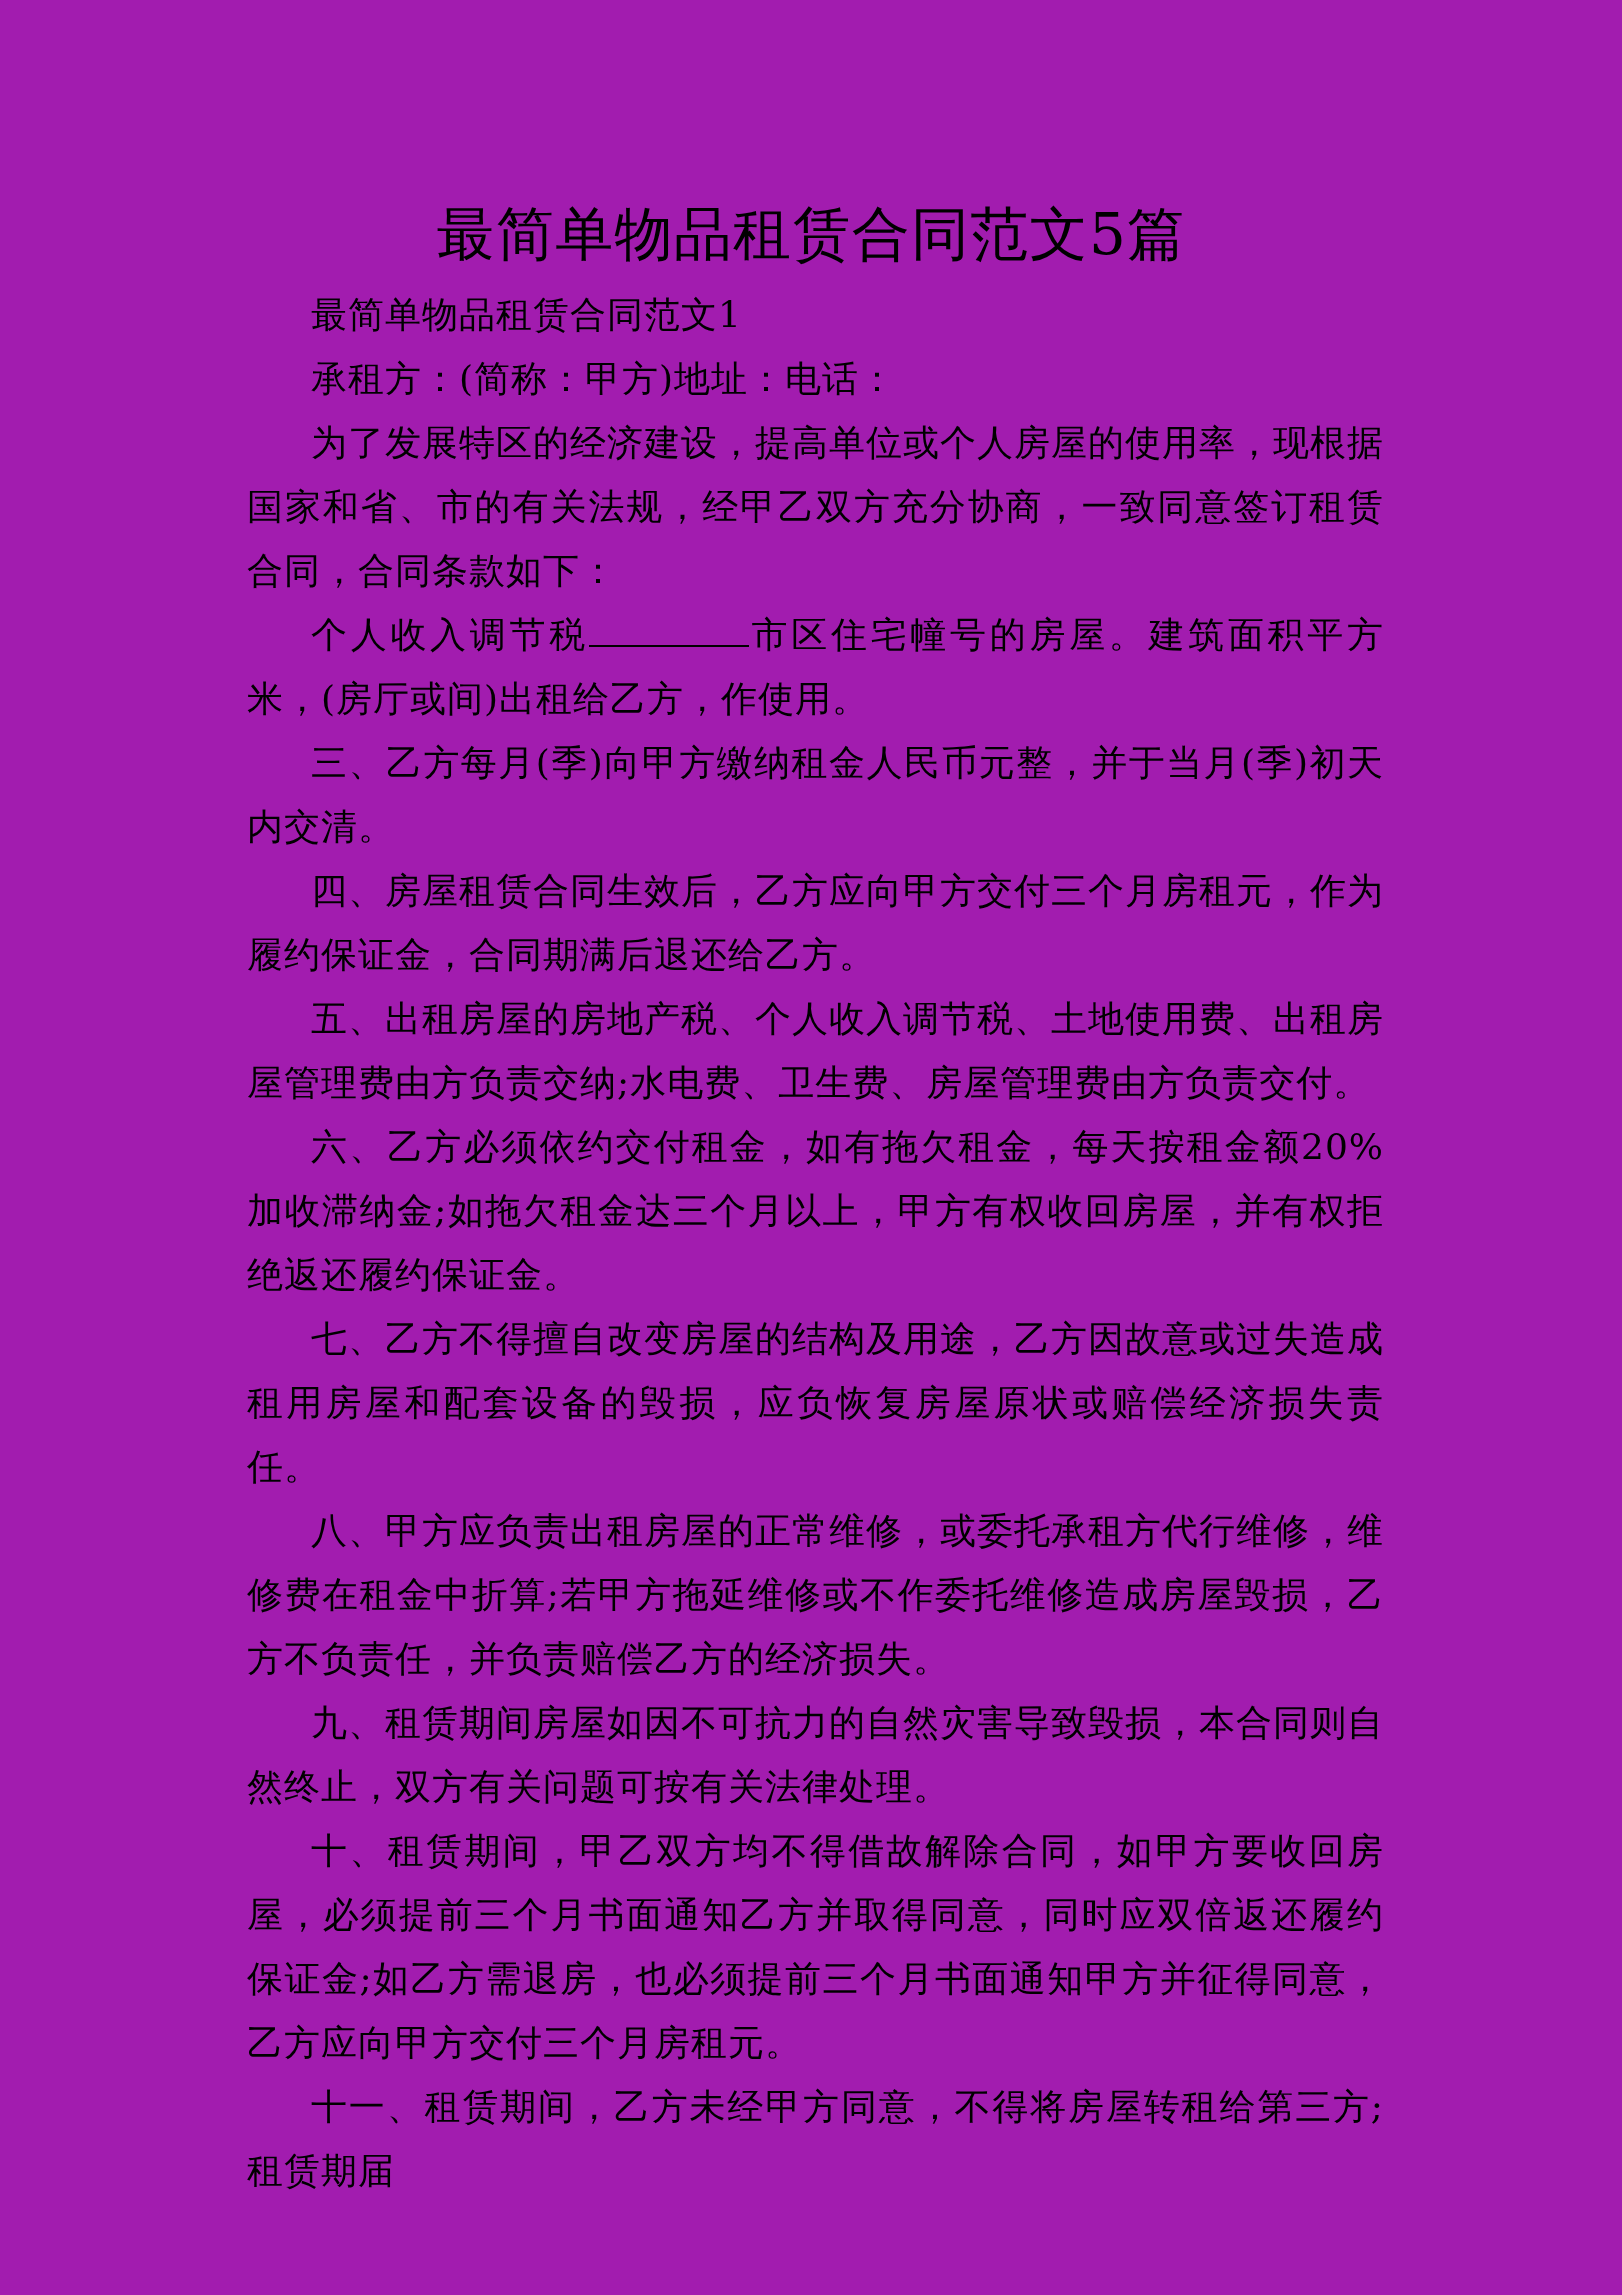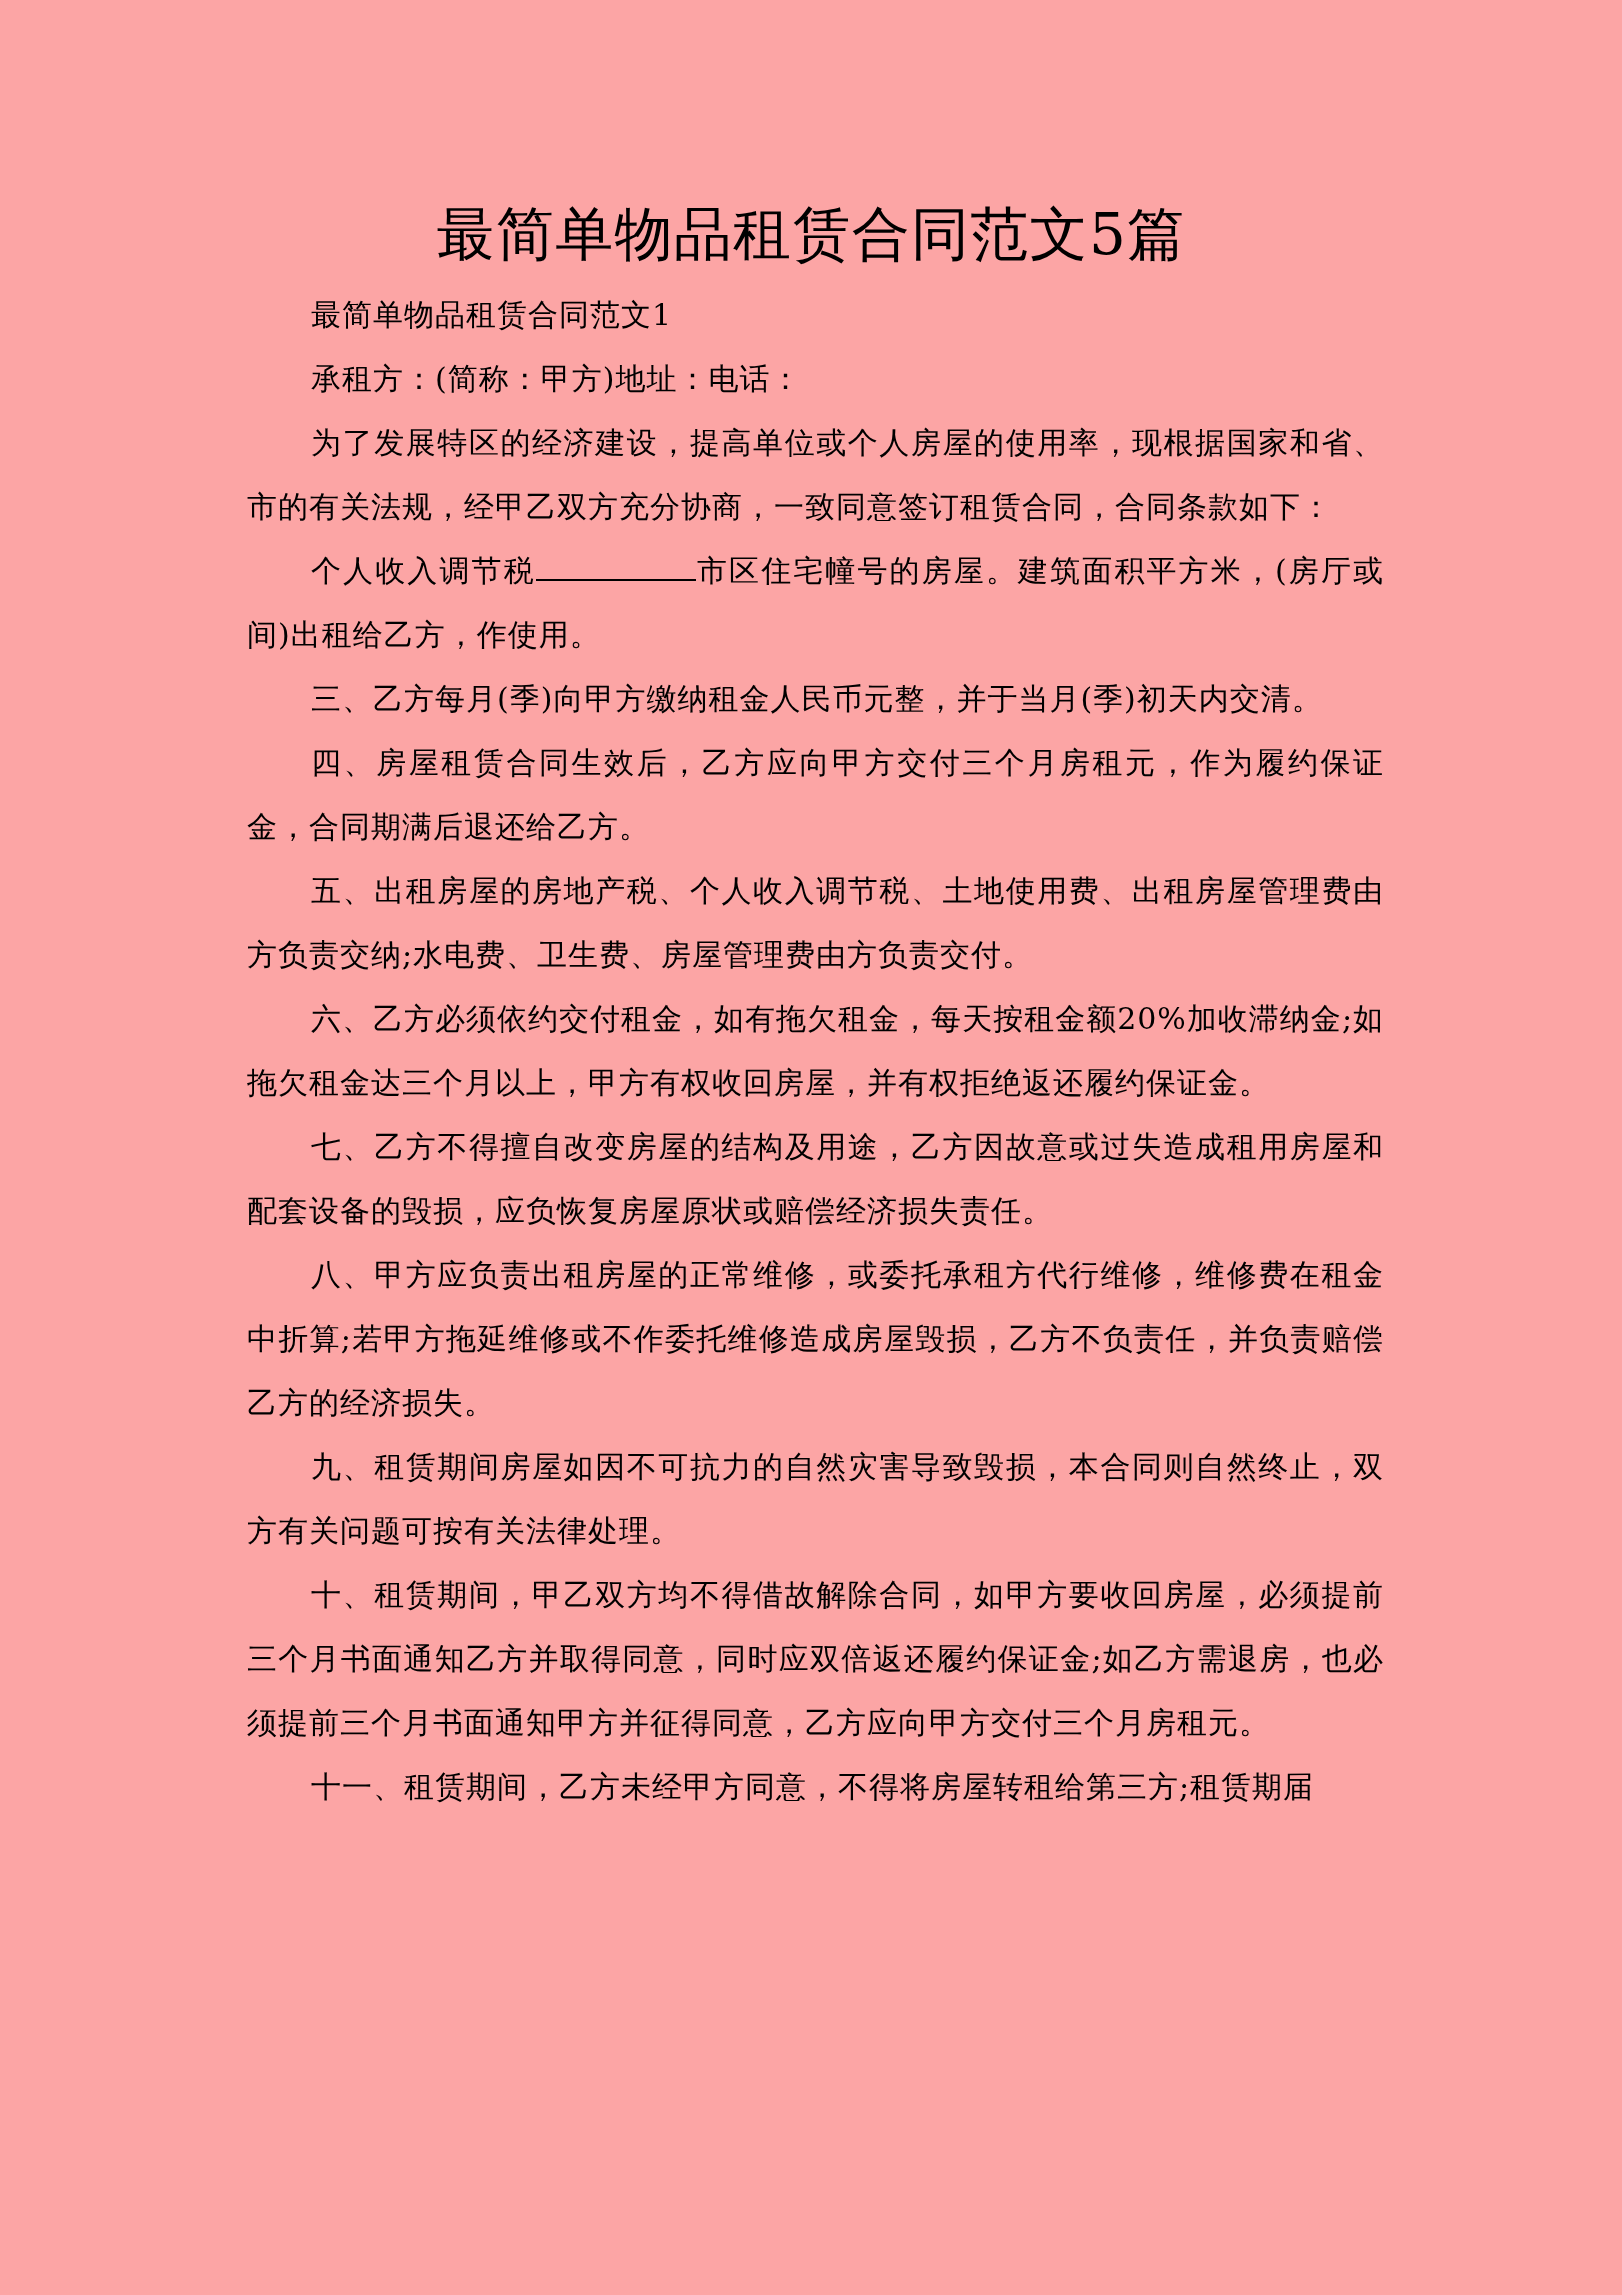--- a/index.html
+++ b/index.html
@@ -14,40 +14,40 @@
     overflow: hidden;
     font-family: "DejaVu Serif", "Liberation Serif", serif;
     color: #000000;
   }
   .page {
     position: absolute;
     left: 0;
     top: 0;
     width: 1623px;
     height: 2295px;
-    background: #fca5a5;
+    background: #a21caf;
   }
   .title {
     position: absolute;
     left: 0;
     top: 195px;
     width: 1623px;
     text-align: center;
     font-size: 58px;
     line-height: 79px;
     letter-spacing: 1.3px;
     font-weight: normal;
     margin: 0;
   }
   .body {
     position: absolute;
     left: 247px;
     top: 283px;
     width: 1137px;
-    font-size: 30px;
+    font-size: 36px;
     line-height: 64px;
   }
   .p {
     margin: 0;
     text-align: justify;
     text-align-last: left;
     letter-spacing: 1px;
   }
   .p.indent {
     text-indent: 64px;

